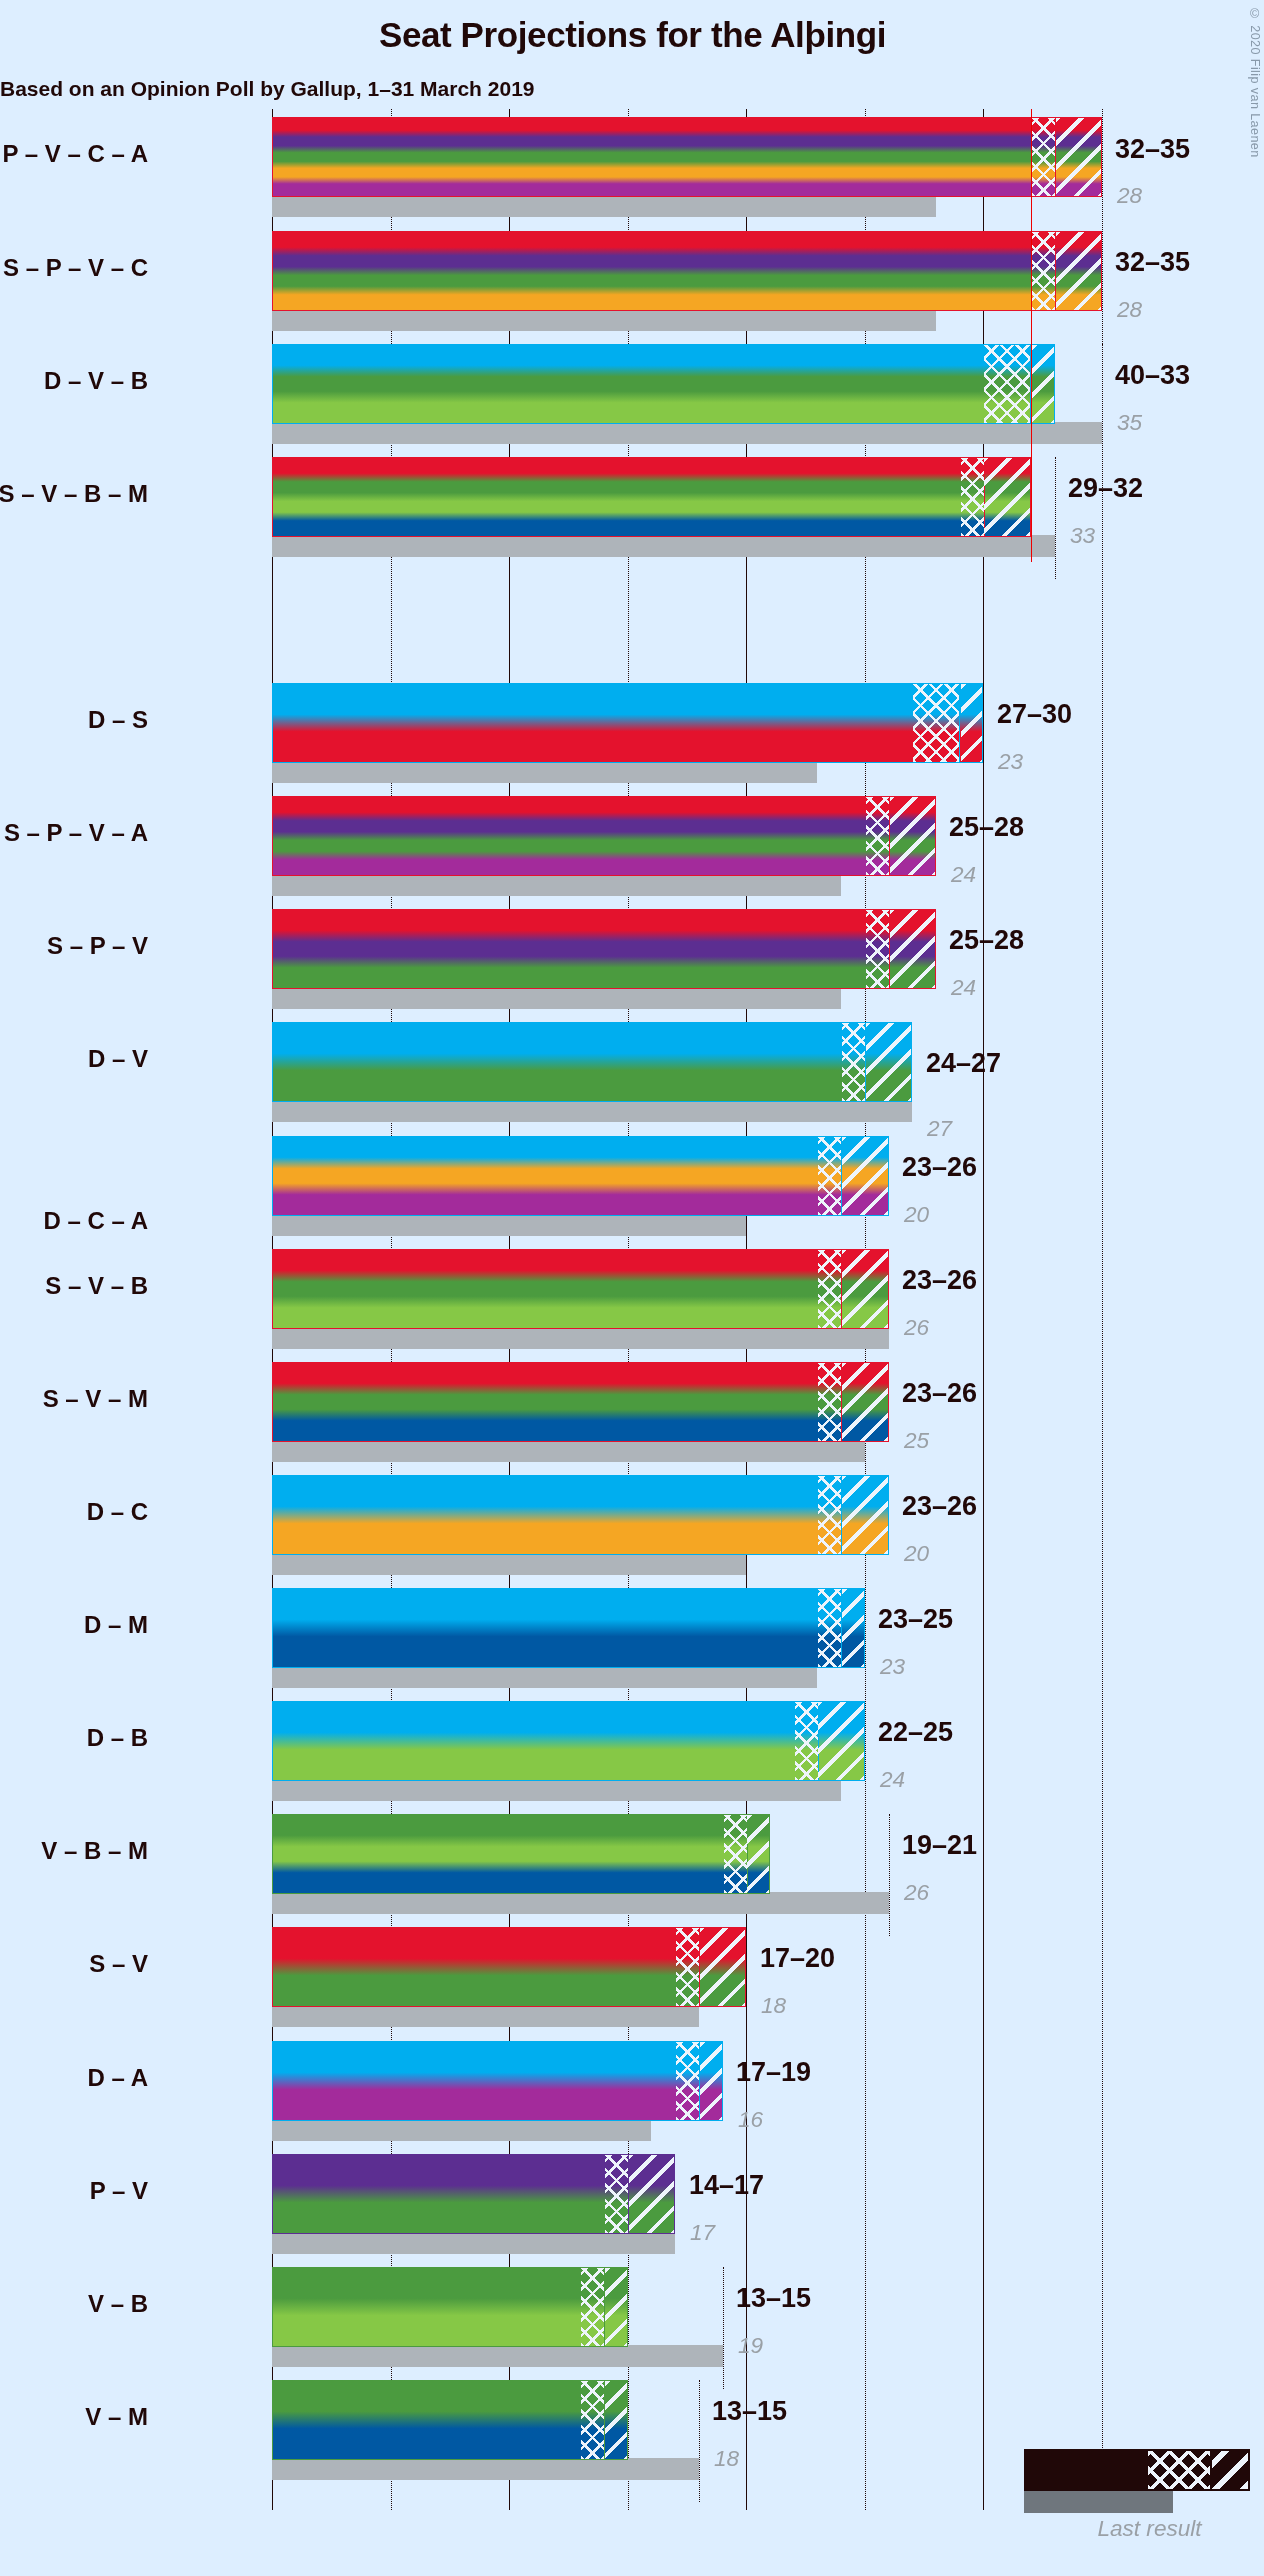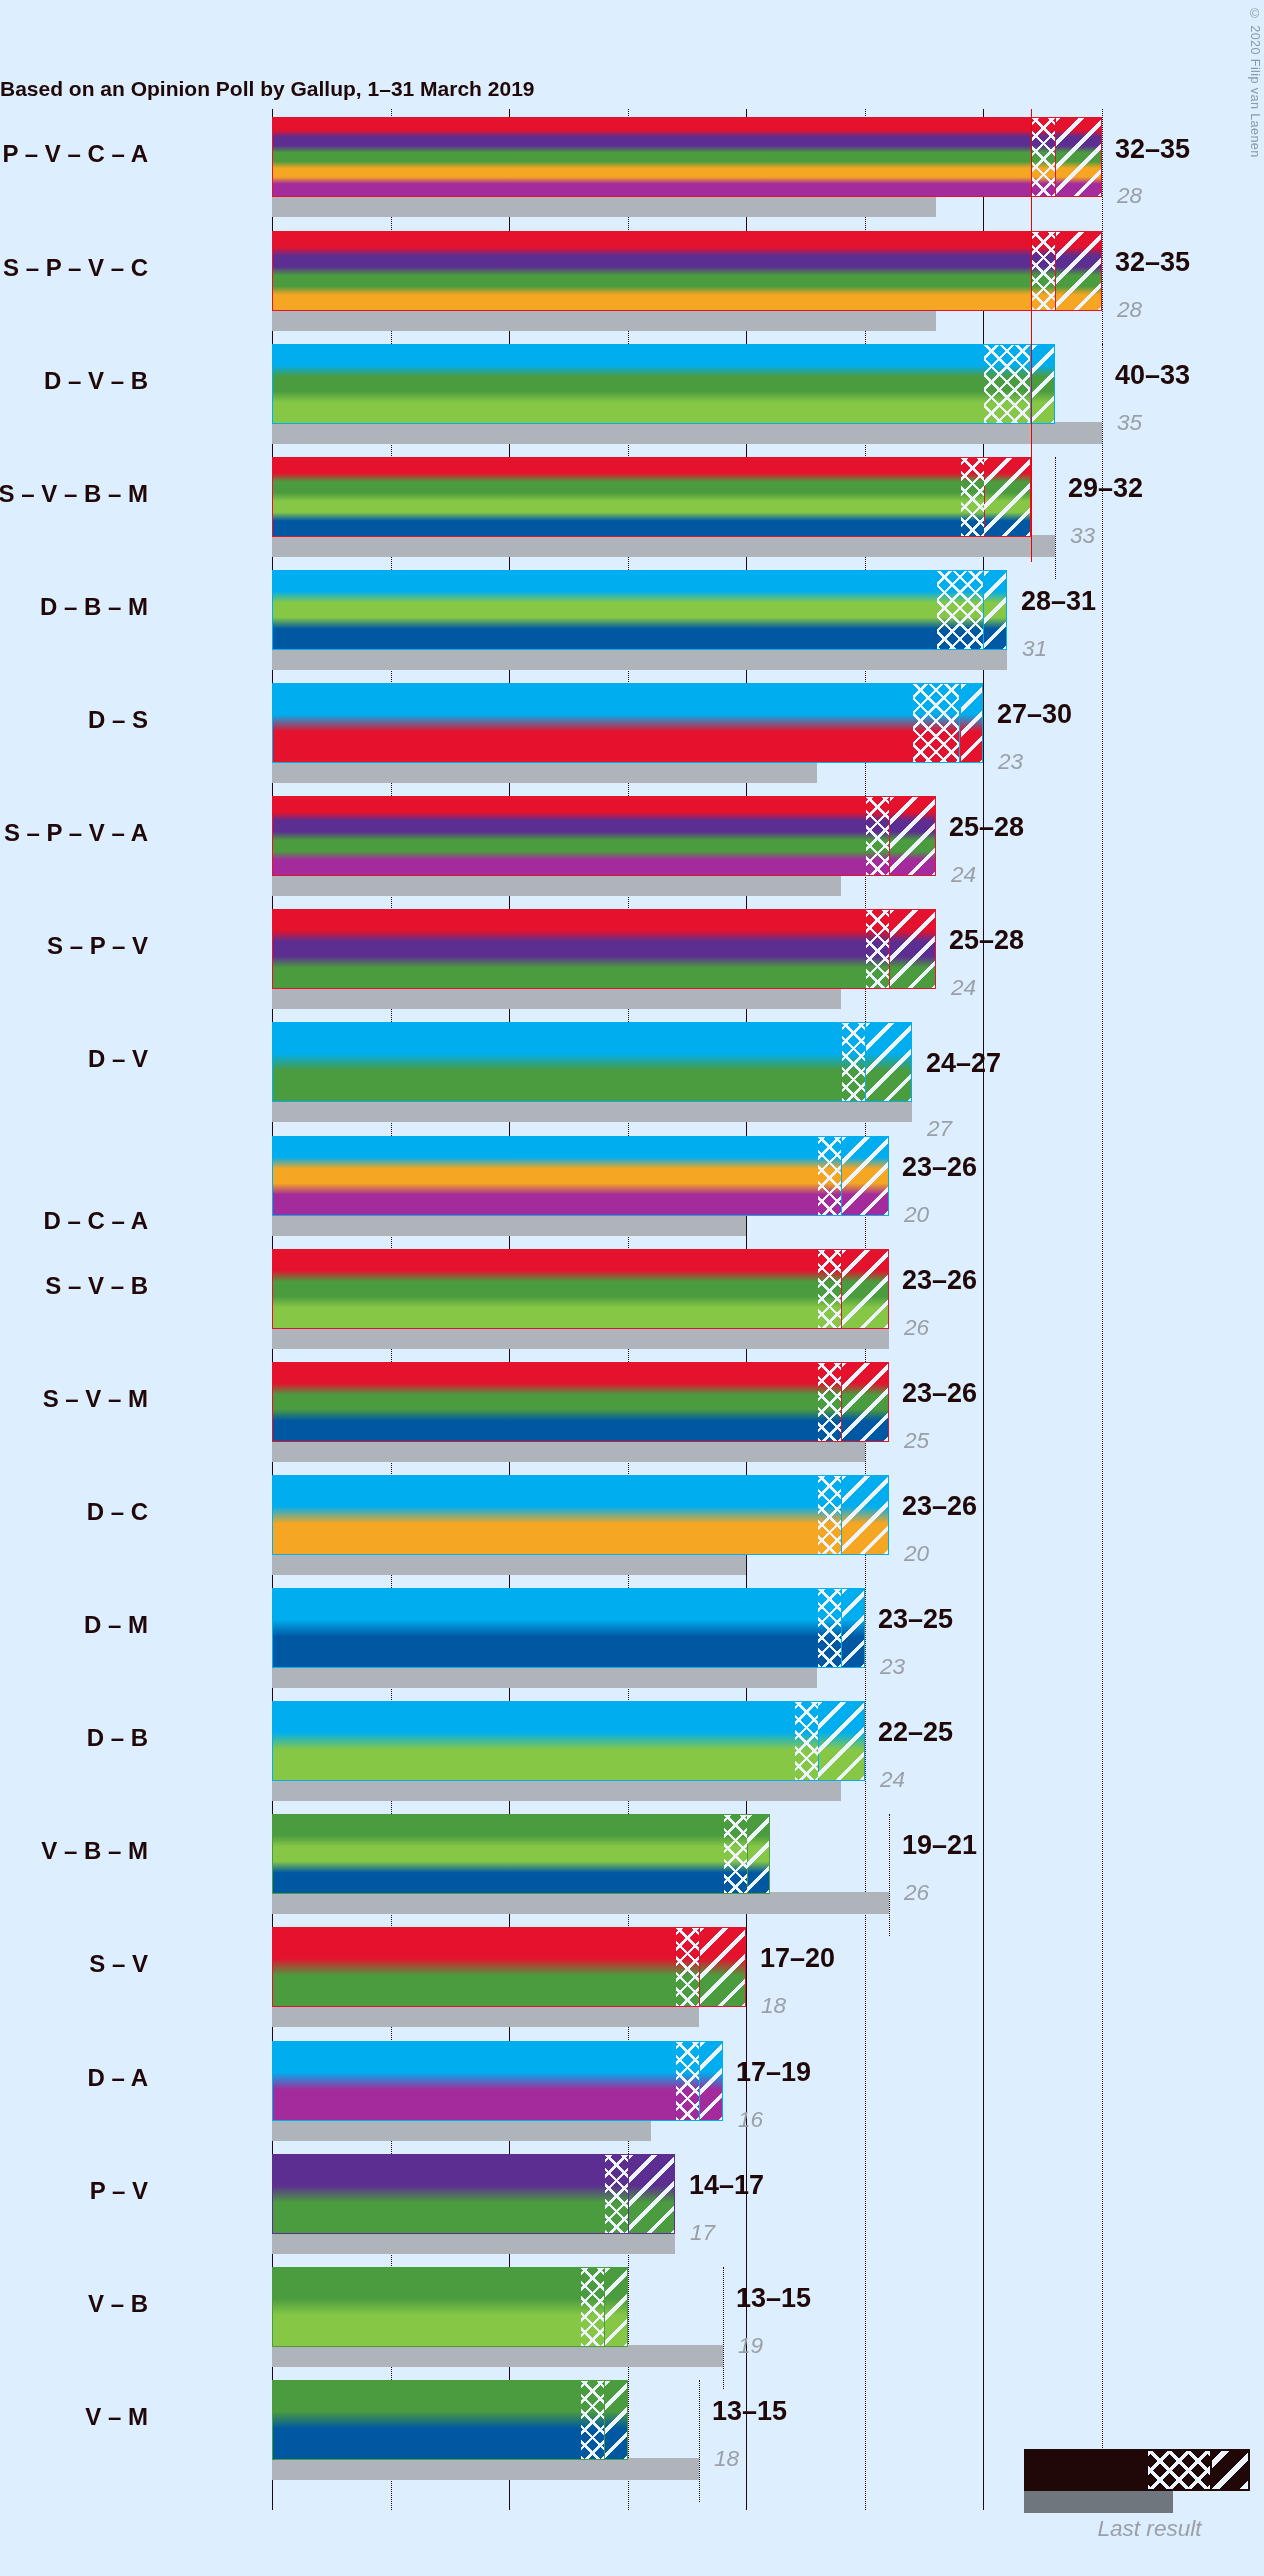--- a/index.html
+++ b/index.html
@@ -122,20 +122,21 @@
     margin-top:3.4px;
   }
 </style>
 </head>
 <body>
 
 <div id="chart-root">
 
   <div class="copyright">© 2020 Filip van Laenen</div>
 
+  <div class="title">Seat Projections for the Alþingi</div>
   <div class="subtitle">Based on an Opinion Poll by Gallup, 1–31 March 2019</div>
 
   <div class="plot" id="plot" style="height: 2401px;">
       <div class="gridline" style="left: 0px; height: 2401px;"></div>
       <div class="gridline" style="left: 237px; height: 2401px;"></div>
       <div class="gridline" style="left: 474px; height: 2401px;"></div>
       <div class="gridline" style="left: 711px; height: 2401px;"></div>
       <div class="gridline dotted" style="left: 119px; height: 2401px;"></div>
       <div class="gridline dotted" style="left: 356px; height: 2401px;"></div>
       <div class="gridline dotted" style="left: 593px; height: 2401px;"></div>
@@ -179,31 +180,20 @@
         <div class="lrtick" style="left: 783px; top: 0px; height: 122px;"></div>
         <div class="mainbar" style="width: 759px; height: 80px; border-color: rgb(228, 18, 45);">
           <div class="stripes" style="background: linear-gradient(rgb(228, 18, 45) 5.5%, rgb(228, 18, 45) 19.5%, rgb(75, 155, 63) 30.5%, rgb(75, 155, 63) 44.5%, rgb(134, 200, 70) 55.5%, rgb(134, 200, 70) 69.5%, rgb(0, 88, 163) 80.5%, rgb(0, 88, 163) 94.5%);"></div>
           <div class="ci-lo" style="left: 688px; width: 24px; background: repeating-linear-gradient(45deg, rgb(238, 244, 251) 0px, rgb(238, 244, 251) 2.5px, transparent 2.5px, transparent 11px), repeating-linear-gradient(-45deg, rgb(238, 244, 251) 0px, rgb(238, 244, 251) 2.5px, transparent 2.5px, transparent 11px); border-right: 1.7px solid rgb(228, 18, 45);"></div>
           <div class="ci-hi" style="left: 711px; width: 47px; background: repeating-linear-gradient(-45deg, rgb(238, 244, 251) 0px, rgb(238, 244, 251) 4.2px, transparent 4.2px, transparent 17px);"></div>
         </div>
         <div class="rowlabel" style="top: 23px;">S – V – B – M</div>
         <div class="rangetext" style="left: 796px; top: 16.3px;">29–32</div>
         <div class="lrtext" style="left: 798px; top: 66px;">33</div>
       </div>
-      <div class="row" style="top: 461px; height: 101px;">
-        <div class="lastresult" style="left: 0px; top: 78px; width: 735px; height: 22px;"></div>
-        <div class="mainbar" style="width: 735px; height: 80px; border-color: rgb(0, 174, 239);">
-          <div class="stripes" style="background: linear-gradient(rgb(0, 174, 239) 7.33%, rgb(0, 174, 239) 26%, rgb(134, 200, 70) 40.67%, rgb(134, 200, 70) 59.33%, rgb(0, 88, 163) 74%, rgb(0, 88, 163) 92.67%);"></div>
-          <div class="ci-lo" style="left: 664px; width: 47px; background: repeating-linear-gradient(45deg, rgb(238, 244, 251) 0px, rgb(238, 244, 251) 2.5px, transparent 2.5px, transparent 11px), repeating-linear-gradient(-45deg, rgb(238, 244, 251) 0px, rgb(238, 244, 251) 2.5px, transparent 2.5px, transparent 11px); border-right: 1.7px solid rgb(0, 174, 239);"></div>
-          <div class="ci-hi" style="left: 711px; width: 24px; background: repeating-linear-gradient(-45deg, rgb(238, 244, 251) 0px, rgb(238, 244, 251) 4.2px, transparent 4.2px, transparent 17px);"></div>
-        </div>
-        <div class="rowlabel" style="top: 23px;">D – B – M</div>
-        <div class="rangetext" style="left: 749px; top: 16.3px;">28–31</div>
-        <div class="lrtext" style="left: 750px; top: 66px;">31</div>
-      </div>
       <div class="row" style="top: 574px; height: 101px;">
         <div class="lastresult" style="left: 0px; top: 78px; width: 545px; height: 22px;"></div>
         <div class="mainbar" style="width: 711px; height: 80px; border-color: rgb(0, 174, 239);">
           <div class="stripes" style="background: linear-gradient(rgb(0, 174, 239) 11%, rgb(0, 174, 239) 39%, rgb(228, 18, 45) 61%, rgb(228, 18, 45) 89%);"></div>
           <div class="ci-lo" style="left: 640px; width: 47px; background: repeating-linear-gradient(45deg, rgb(238, 244, 251) 0px, rgb(238, 244, 251) 2.5px, transparent 2.5px, transparent 11px), repeating-linear-gradient(-45deg, rgb(238, 244, 251) 0px, rgb(238, 244, 251) 2.5px, transparent 2.5px, transparent 11px); border-right: 1.7px solid rgb(0, 174, 239);"></div>
           <div class="ci-hi" style="left: 688px; width: 24px; background: repeating-linear-gradient(-45deg, rgb(238, 244, 251) 0px, rgb(238, 244, 251) 4.2px, transparent 4.2px, transparent 17px);"></div>
         </div>
         <div class="rowlabel" style="top: 23px;">D – S</div>
         <div class="rangetext" style="left: 725px; top: 16.3px;">27–30</div>
         <div class="lrtext" style="left: 726px; top: 66px;">23</div>

